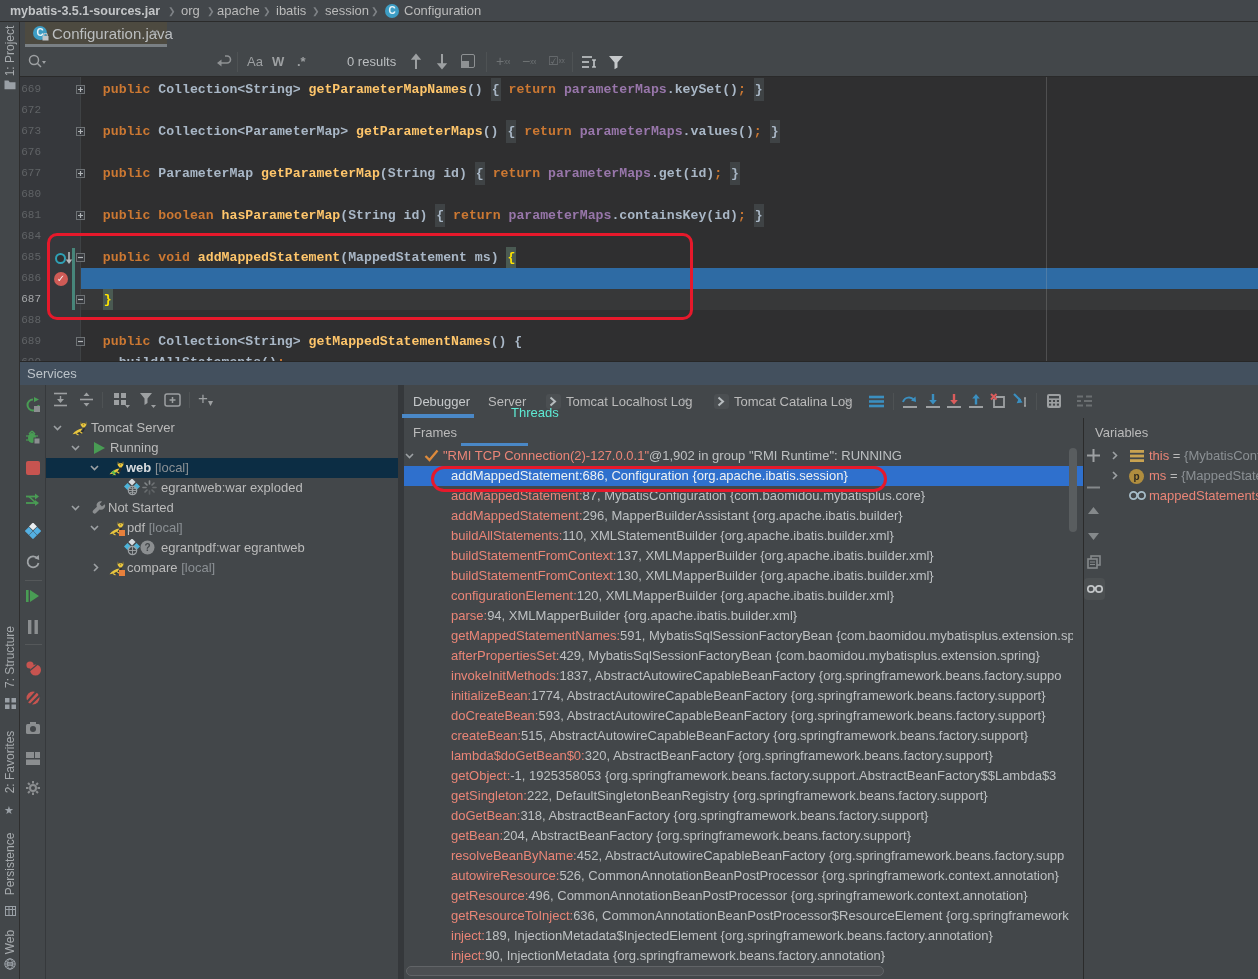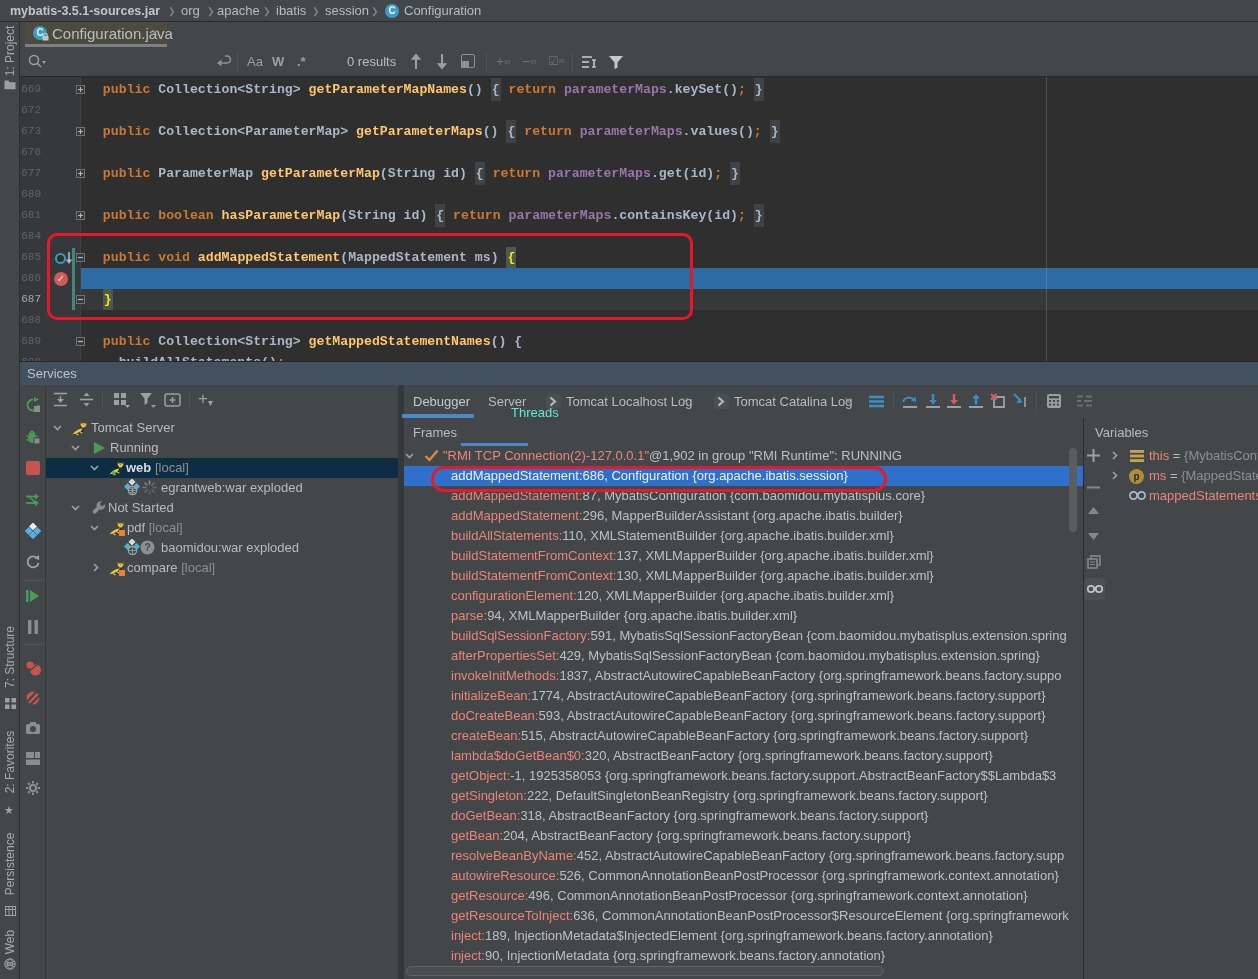--- a/index.html
+++ b/index.html
@@ -483,21 +483,21 @@
         <circle cx="8.5" cy="11.5" r="4.2" fill="none" stroke="#9da1a4" stroke-width="1.2"></circle>
         <path d="M4.3 11.5 h8.4 M8.5 7.3 v8.4" stroke="#9da1a4" stroke-width="0.9" fill="none"></path>
       </svg>
     </div>
 <div class="icon" style="left:140px;top:540px;">
       <svg width="15" height="15" viewBox="0 0 15 15">
         <circle cx="7.5" cy="7.5" r="7" fill="#8b8e90"></circle>
         <text x="7.5" y="11" text-anchor="middle" font-size="10" font-weight="bold" fill="#43474a" font-family="Liberation Sans">?</text>
       </svg>
     </div>
-<div class="row" style="left:161px;top:538px;">baomidou:war exploded</div>
+<div class="row" style="left:161px;top:538px;">egrantpdf:war egrantweb</div>
 <div class="icon" style="left:93px;top:563px;">
       <svg width="6" height="9" viewBox="0 0 6 9">
         <path d="M1 1 L4.5 4.5 L1 8" fill="none" stroke="#9da1a4" stroke-width="1.6"></path>
       </svg>
     </div>
 <div class="icon" style="left:109px;top:560px;">
       <svg width="16" height="16" viewBox="0 0 16 16">
         <path d="M3.5 11.5 a5 5 0 1 0 7-8" fill="none" stroke="#2c2c2c" stroke-width="1.3"></path>
         <path d="M8.8 1.5 L10.2 3.2 L12.8 3.2 L14.2 1.5 L14.4 5 L12.6 7.4 L10.4 7.4 L8.6 5 z" fill="#e8c63f"></path>
         <path d="M8.8 1.5 L10.2 3.2 L9 3.8 z M14.2 1.5 L12.8 3.2 L14 3.8 z" fill="#2c2c2c"></path>
@@ -627,21 +627,21 @@
     </div>
 <div class="frow" style="left:443px;top:446px;"><span class="fm">"RMI TCP Connection(2)-127.0.0.1"</span>@1,902 in group "RMI Runtime": RUNNING</div>
 <div class="frow" style="top:466px;color:#eef1f3;">addMappedStatement:686, Configuration {org.apache.ibatis.session}</div>
 <div class="frow" style="top:486px;"><span class="fm">addMappedStatement:</span>87, MybatisConfiguration {com.baomidou.mybatisplus.core}</div>
 <div class="frow" style="top:506px;"><span class="fm">addMappedStatement:</span>296, MapperBuilderAssistant {org.apache.ibatis.builder}</div>
 <div class="frow" style="top:526px;"><span class="fm">buildAllStatements:</span>110, XMLStatementBuilder {org.apache.ibatis.builder.xml}</div>
 <div class="frow" style="top:546px;"><span class="fm">buildStatementFromContext:</span>137, XMLMapperBuilder {org.apache.ibatis.builder.xml}</div>
 <div class="frow" style="top:566px;"><span class="fm">buildStatementFromContext:</span>130, XMLMapperBuilder {org.apache.ibatis.builder.xml}</div>
 <div class="frow" style="top:586px;"><span class="fm">configurationElement:</span>120, XMLMapperBuilder {org.apache.ibatis.builder.xml}</div>
 <div class="frow" style="top:606px;"><span class="fm">parse:</span>94, XMLMapperBuilder {org.apache.ibatis.builder.xml}</div>
-<div class="frow" style="top:626px;"><span class="fm">buildSqlSessionFactory:</span>591, MybatisSqlSessionFactoryBean {com.baomidou.mybatisplus.extension.spring</div>
+<div class="frow" style="top:626px;"><span class="fm">getMappedStatementNames:</span>591, MybatisSqlSessionFactoryBean {com.baomidou.mybatisplus.extension.spring</div>
 <div class="frow" style="top:646px;"><span class="fm">afterPropertiesSet:</span>429, MybatisSqlSessionFactoryBean {com.baomidou.mybatisplus.extension.spring}</div>
 <div class="frow" style="top:666px;"><span class="fm">invokeInitMethods:</span>1837, AbstractAutowireCapableBeanFactory {org.springframework.beans.factory.suppo</div>
 <div class="frow" style="top:686px;"><span class="fm">initializeBean:</span>1774, AbstractAutowireCapableBeanFactory {org.springframework.beans.factory.support}</div>
 <div class="frow" style="top:706px;"><span class="fm">doCreateBean:</span>593, AbstractAutowireCapableBeanFactory {org.springframework.beans.factory.support}</div>
 <div class="frow" style="top:726px;"><span class="fm">createBean:</span>515, AbstractAutowireCapableBeanFactory {org.springframework.beans.factory.support}</div>
 <div class="frow" style="top:746px;"><span class="fm">lambda$doGetBean$0:</span>320, AbstractBeanFactory {org.springframework.beans.factory.support}</div>
 <div class="frow" style="top:766px;"><span class="fm">getObject:</span>-1, 1925358053 {org.springframework.beans.factory.support.AbstractBeanFactory$$Lambda$3</div>
 <div class="frow" style="top:786px;"><span class="fm">getSingleton:</span>222, DefaultSingletonBeanRegistry {org.springframework.beans.factory.support}</div>
 <div class="frow" style="top:806px;"><span class="fm">doGetBean:</span>318, AbstractBeanFactory {org.springframework.beans.factory.support}</div>
 <div class="frow" style="top:826px;"><span class="fm">getBean:</span>204, AbstractBeanFactory {org.springframework.beans.factory.support}</div>

